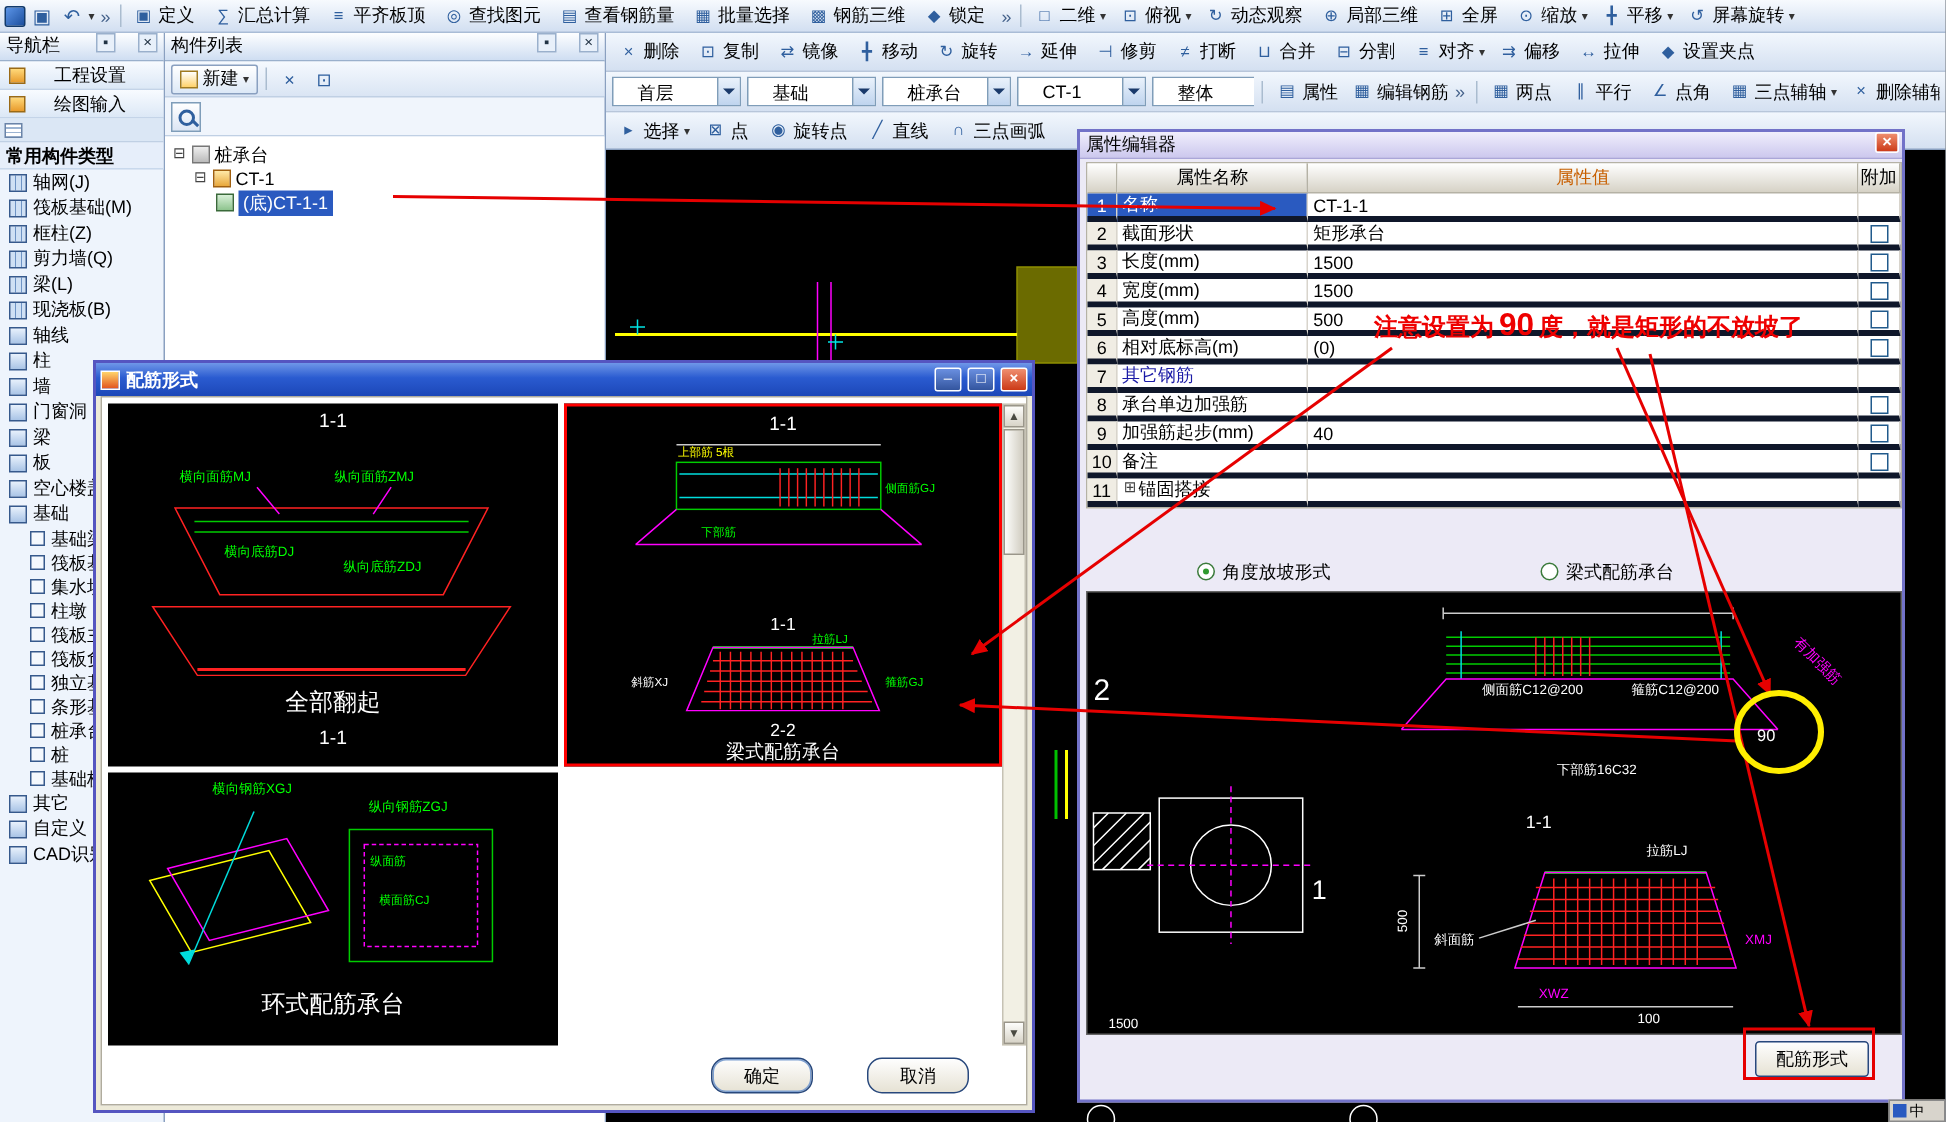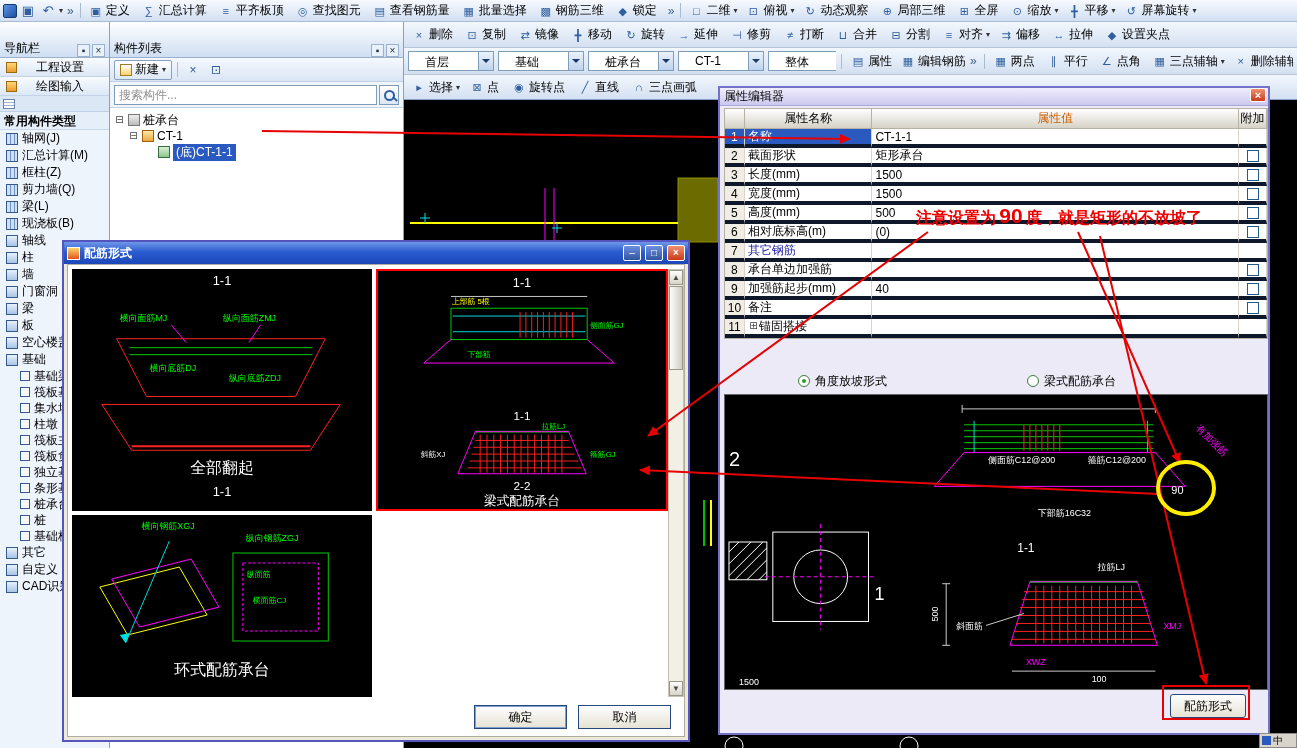--- a/index.html
+++ b/index.html
@@ -24,21 +24,21 @@
 .row2{position:absolute;left:404px;top:22px;width:893px;height:26px;display:flex;align-items:center;gap:1px;padding:0 4px;background:linear-gradient(#f2f7fd,#d4e0f1);border-bottom:1px solid #b8c6da;z-index:4}
 .row3{position:absolute;left:404px;top:48px;width:893px;height:27px;display:flex;align-items:center;gap:3px;padding:0 4px;background:linear-gradient(#f2f7fd,#d4e0f1);border-bottom:1px solid #b8c6da;z-index:4}
 .row4{position:absolute;left:404px;top:75px;width:893px;height:25px;display:flex;align-items:center;gap:2px;padding:0 4px;background:linear-gradient(#f2f7fd,#d4e0f1);border-bottom:1px solid #8aa0c0;z-index:4}
 .combo{display:flex;width:86px;height:20px;background:#fff;border:1px solid #7f9db9;flex:none}
 .combo-val{flex:1;padding:2px 16px;font-size:12px;overflow:hidden;white-space:nowrap}
 .combo-btn{width:15px;background:linear-gradient(#eaf2fc,#bfd4ee);border-left:1px solid #7f9db9;display:flex;align-items:center;justify-content:center}
 .combo-btn::after{content:"";width:0;height:0;border:4px solid transparent;border-top-color:#1a3a6b;margin-top:4px}
 
 
 .nav{position:absolute;left:0;top:22px;width:110px;height:726px;background:#eef4fc;border-right:1px solid #8aa0c0;z-index:6}
-.panel-head{height:36px;display:flex;align-items:flex-end;gap:2px;padding:0 4px;background:linear-gradient(#fdfeff,#cfdef2);border-bottom:1px solid #9ab0cc;font-size:12px}
+.panel-head{height:19px;display:flex;align-items:flex-start;gap:15px;padding:0 4px;background:linear-gradient(#fdfeff,#cfdef2);border-bottom:1px solid #9ab0cc;font-size:12px}
 .ph-title{flex:1;overflow:hidden;white-space:nowrap}
 .ph-btn{width:13px;height:13px;line-height:12px;text-align:center;font-size:10px;color:#234;border:1px solid #9ab0cc;background:#e8f0fa}
 .nav-mode-btn{height:19px;display:flex;align-items:center;gap:19px;padding:0 6px;background:linear-gradient(#f8fbff,#dce8f6);border-bottom:1px solid #c4d4e8;cursor:default}
 .nm-ic{width:11px;height:11px;background:linear-gradient(#ffd97a,#e89b2c);border:1px solid #9a6a16;flex:none}
 .nav-strip{height:16px;background:#dbe7f5;border-bottom:1px solid #c0d0e4;display:flex;align-items:center;padding:0 3px}
 .nav-strip-ic{width:12px;height:10px;border:1px solid #6a84a8;background:repeating-linear-gradient(#fff 0 2px,#9cb4d2 2px 3px)}
 .nav-sec{height:18px;line-height:18px;padding-left:4px;font-weight:bold;background:#e6eefa;border-bottom:1px solid #c8d8ec;white-space:nowrap;overflow:hidden}
 .nav-item{height:17px;display:flex;align-items:center;gap:4px;padding-left:6px;white-space:nowrap;overflow:hidden}
 .nv-ic{width:12px;height:12px;flex:none;border:1px solid #36598c;background:repeating-linear-gradient(90deg,#cfe0f4 0 3px,#6e93c4 3px 4px)}
 .nav-item.group .nv-ic{background:linear-gradient(#e8f1fc,#a9c4e6)}
@@ -100,21 +100,21 @@
 .rd-title{flex:1;color:#fff;font-weight:bold;font-size:12px}
 .rd-btn{width:18px;height:16px;line-height:14px;text-align:center;color:#fff;font-size:10px;border:1px solid #fff;border-radius:2px;background:linear-gradient(#6a8fe0,#33559e);flex:none}
 .rd-btn.close{background:linear-gradient(#ef8f70,#cc3a17);font-weight:bold}
 .rd-content{position:absolute;left:3px;top:22px;width:618px;height:473px;background:#fff;border:1px solid #b0ac9e}
 .rpanel{position:absolute;background:#000}
 .rpanel.sel{border:2px solid #ff0000}
 .sbar{position:absolute;left:600px;top:4px;width:16px;height:428px;background:#f2f0e4;border:1px solid #c6c2b4}
 .sb-btn{height:15px;line-height:14px;text-align:center;font-size:8px;color:#4a4a42;background:linear-gradient(#fdfdfb,#d8d4c8);border:1px solid #9a968a}
 .sb-btn.dn{position:absolute;bottom:0;left:0;right:0}
 .sb-thumb{position:absolute;left:0;right:0;top:16px;height:84px;background:linear-gradient(90deg,#fdfdfb,#d0ccc0);border:1px solid #9a968a}
-.rd-okcancel{position:absolute;width:93px;height:24px;border:1px solid #28487c;border-radius:0;background:linear-gradient(#fefefe,#e6e2d4);font-size:12px;display:flex;align-items:center;justify-content:center}
+.rd-okcancel{position:absolute;width:68px;height:24px;border:1px solid #28487c;border-radius:10px;background:linear-gradient(#fefefe,#e6e2d4);font-size:12px;display:flex;align-items:center;justify-content:center}
 .rd-okcancel.ok{left:406px;top:440px;box-shadow:inset 0 0 0 1px #7ea0d0}
 .rd-okcancel.cancel{left:510px;top:440px}
 
 
 .langbox{position:absolute;left:1259px;top:733px;width:38px;height:15px;background:#d8d4cc;border:1px solid #8a8a8a;display:flex;align-items:center;gap:2px;padding:0 2px;font-size:10px;z-index:50}
 .lang-ic{width:9px;height:9px;background:#2a5ac0;flex:none}
 .overlay{position:absolute;left:0;top:0;z-index:100;pointer-events:none}
 .rl{stroke:#e60000;stroke-width:2}
 .an{fill:#ee0000;font-weight:bold;font-size:16px}
 .an-big{fill:#ee0000;font-weight:bold;font-size:21px}
@@ -457,21 +457,21 @@
     <div class="nav-sec">常用构件类型</div>
     <div>
 
         <div class="nav-item">
           <span class="nv-ic"></span>
           <span>轴网(J)</span>
         </div>
 
         <div class="nav-item">
           <span class="nv-ic"></span>
-          <span>汇总计算(M)</span>
+          <span>筏板基础(M)</span>
         </div>
 
         <div class="nav-item">
           <span class="nv-ic"></span>
           <span>框柱(Z)</span>
         </div>
 
         <div class="nav-item">
           <span class="nv-ic"></span>
           <span>剪力墙(Q)</span>
@@ -615,35 +615,34 @@
       <div class="cl-new">
         <span class="cl-new-ic"></span>
         <span>新建</span>
         <span class="tb-ar">▾</span>
       </div>
       <span class="vsep"></span>
       <span class="cl-icbtn">×</span>
       <span class="cl-icbtn">⊡</span>
     </div>
     <div class="cl-search">
-      <input class="cl-input" placeholder="搜索构件..." style="">
       <span class="mag"></span>
     </div>
     <div class="cl-tree">
       <div class="t-row" style="padding-left:4px">
         <span class="expander">⊟</span>
         <span class="t-ic"></span>
         <span>桩承台</span>
       </div>
       <div class="t-row" style="padding-left:18px">
         <span class="expander">⊟</span>
         <span class="t-ic ct"></span>
         <span>CT-1</span>
       </div>
-      <div class="t-row" style="padding-left:48px">
+      <div class="t-row" style="padding-left:34px">
         <span class="t-ic leaf"></span>
         <span class="sel-label">(底)CT-1-1</span>
       </div>
     </div>
   </div>
 
   <div class="canvas">
     <svg width="893" height="648">
       <rect x="274" y="78" width="40" height="64" fill="#6b6b00" stroke="#8f8f00"></rect>
       <line x1="6" y1="123" x2="274" y2="123" stroke="#ffff00" stroke-width="2"></line>

